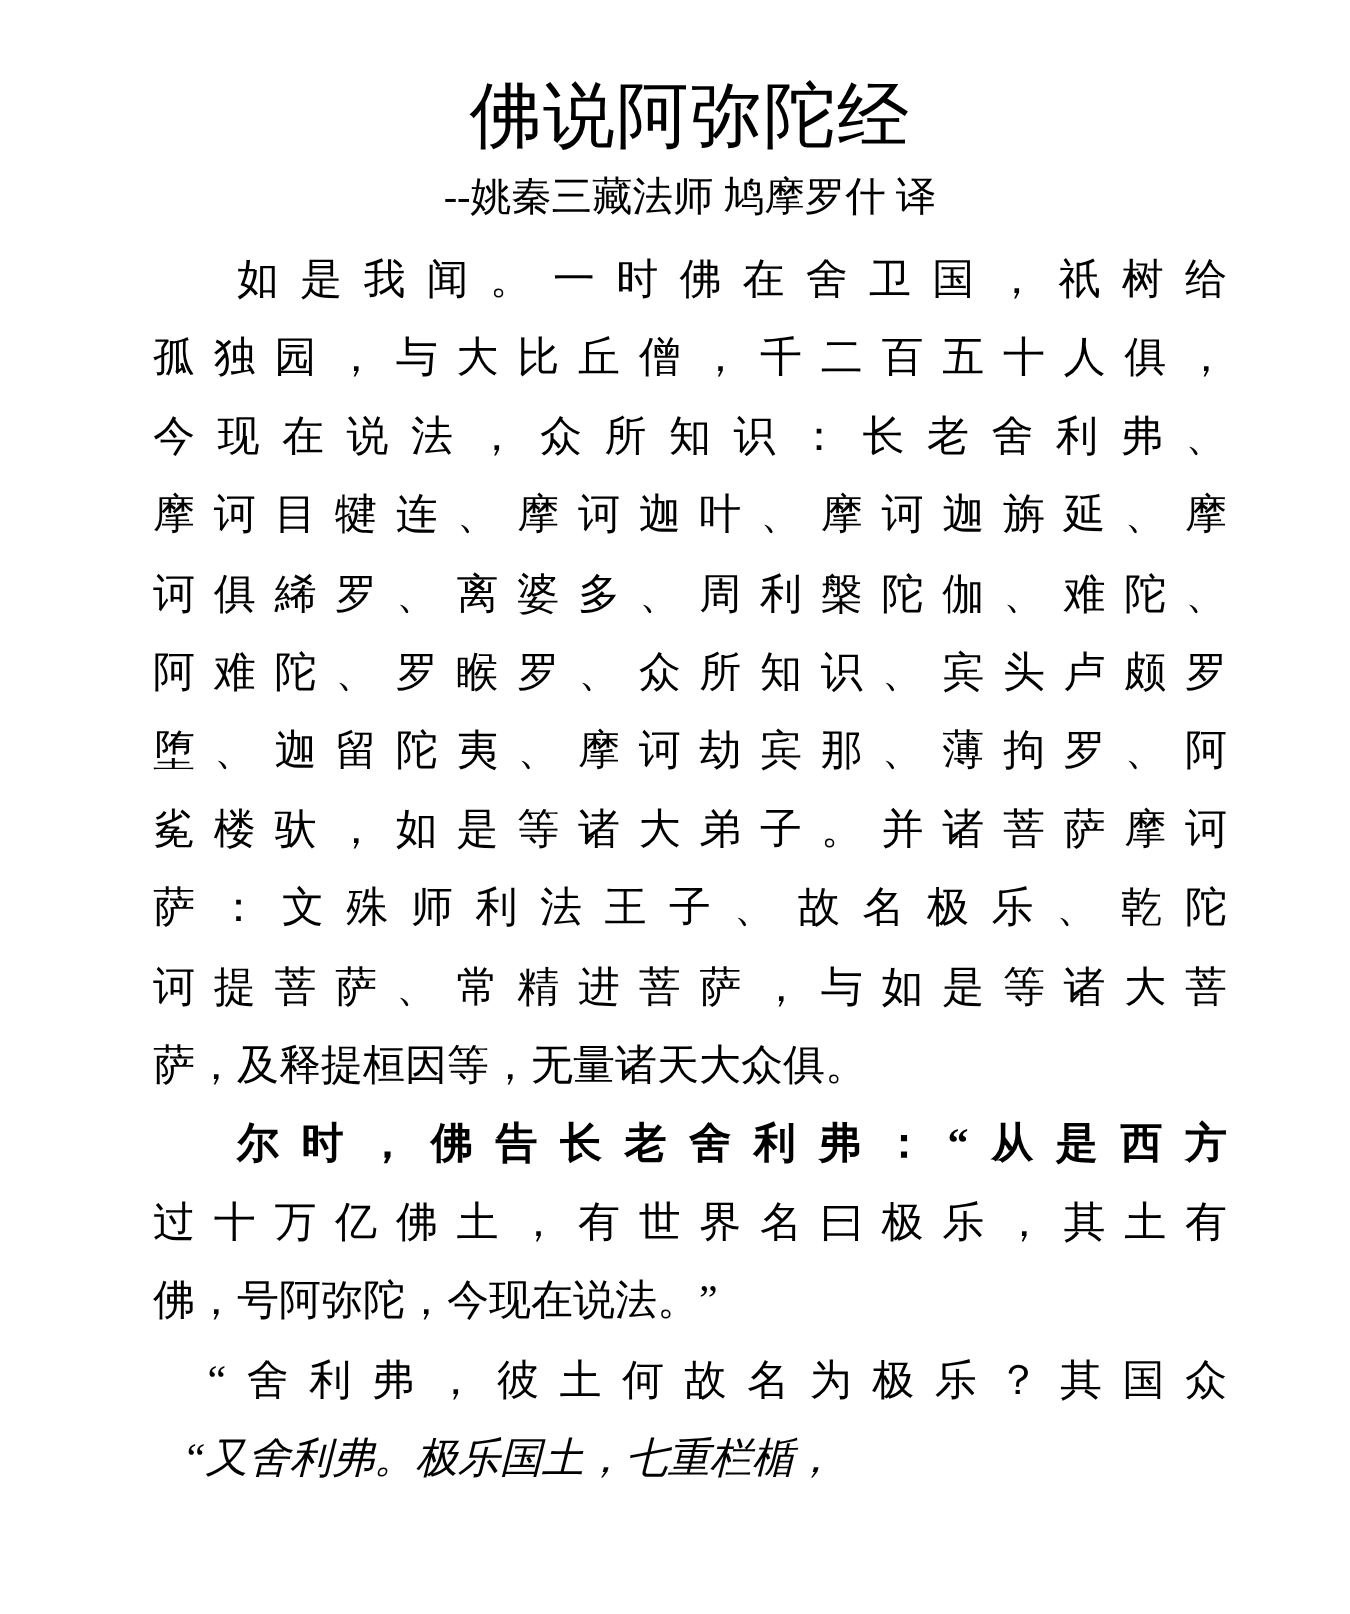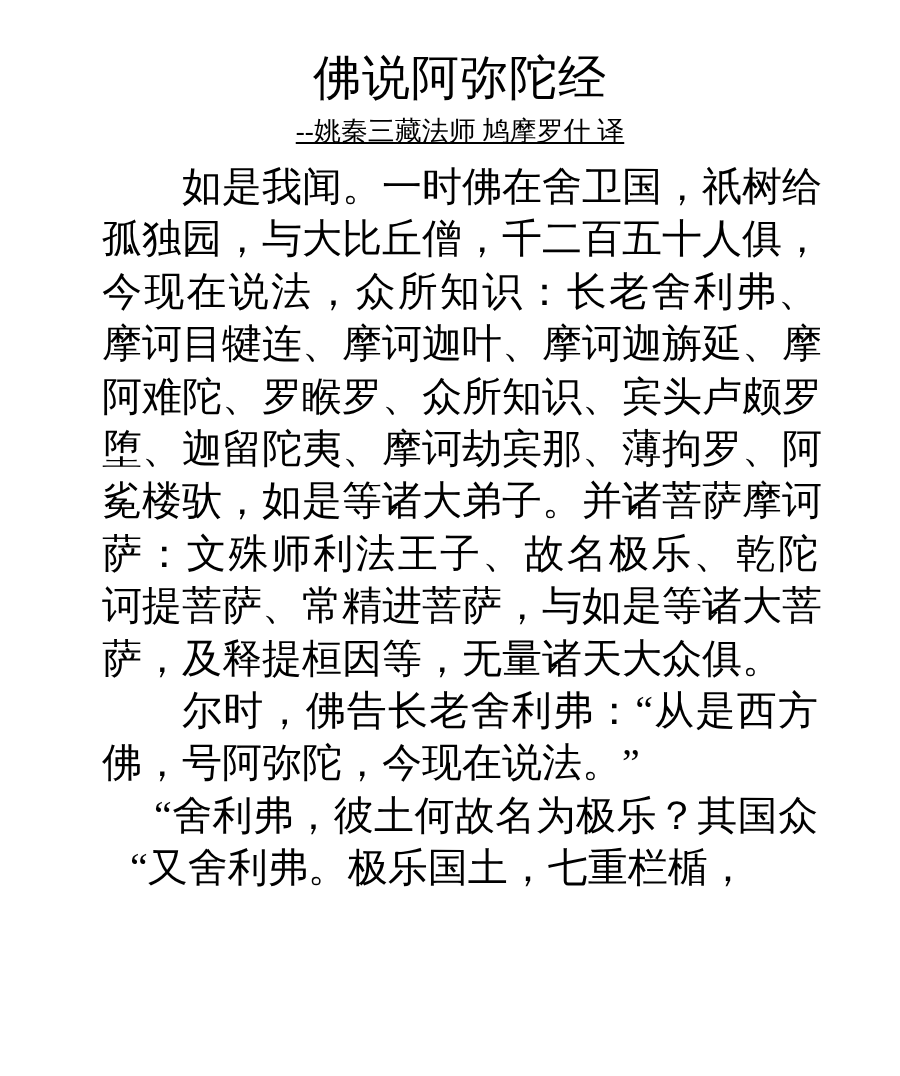--- a/index.html
+++ b/index.html
@@ -27,30 +27,29 @@
     white-space: nowrap;
   }
   .subtitle {
     width: 716px;
     margin-left: 102px;
     margin-top: 14px;
     text-align: center;
     font-size: 27px;
     line-height: 30px;
     white-space: nowrap;
-    text-decoration: underline;
   }
   .sutra-body {
     margin-top: 15px;
     margin-left: 102px;
     width: 716px;
   }
   .line {
     width: 716px;
-    font-size: 40px;
+    font-size: 28px;
     line-height: 52.4px;
     white-space: nowrap;
     overflow: visible;
   }
   
   .line.j {
     text-align: justify;
     text-align-last: justify;
     text-justify: inter-character;
   }
@@ -60,31 +59,33 @@
 
 <div class="page">
   <h1 class="title">佛说阿弥陀经</h1>
   <div class="subtitle">--姚秦三藏法师 鸠摩罗什 译</div>
   <div class="sutra-body">
       <div class="paragraph">
         <div class="line j" style="text-indent: 2em;">如是我闻。一时佛在舍卫国，祇树给</div>
         <div class="line j">孤独园，与大比丘僧，千二百五十人俱，</div>
         <div class="line j">今现在说法，众所知识：长老舍利弗、</div>
         <div class="line j">摩诃目犍连、摩诃迦叶、摩诃迦旃延、摩</div>
+        <div class="line j">诃俱絺罗、离婆多、周利槃陀伽、难陀、</div>
         <div class="line j">阿难陀、罗睺罗、众所知识、宾头卢颇罗</div>
         <div class="line j">堕、迦留陀夷、摩诃劫宾那、薄拘罗、阿</div>
         <div class="line j">㝹楼驮，如是等诸大弟子。并诸菩萨摩诃</div>
         <div class="line j">萨：文殊师利法王子、故名极乐、乾陀</div>
         <div class="line j">诃提菩萨、常精进菩萨，与如是等诸大菩</div>
         <div class="line">萨，及释提桓因等，无量诸天大众俱。</div>
       </div>
       <div class="paragraph">
-        <div class="line j" style="text-indent: 2em;">尔时，佛告长老舍利弗：“从是西方</div>
+        <div class="line j" style="text-indent: 2em; font-weight: bold;">尔时，佛告长老舍利弗：“从是西方</div>
+        <div class="line j">过十万亿佛土，有世界名曰极乐，其土有</div>
         <div class="line">佛，号阿弥陀，今现在说法。”</div>
       </div>
       <div class="paragraph">
         <div class="line j" style="text-indent: 1.3em;">“舍利弗，彼土何故名为极乐？其国众</div>
       </div>
       <div class="paragraph">
-        <div class="line" style="text-indent: 0.7em;">“又舍利弗。极乐国土，七重栏楯，</div>
+        <div class="line" style="text-indent: 0.7em; font-style: italic;">“又舍利弗。极乐国土，七重栏楯，</div>
       </div>
     </div>
 </div>
 
 </body></html>

